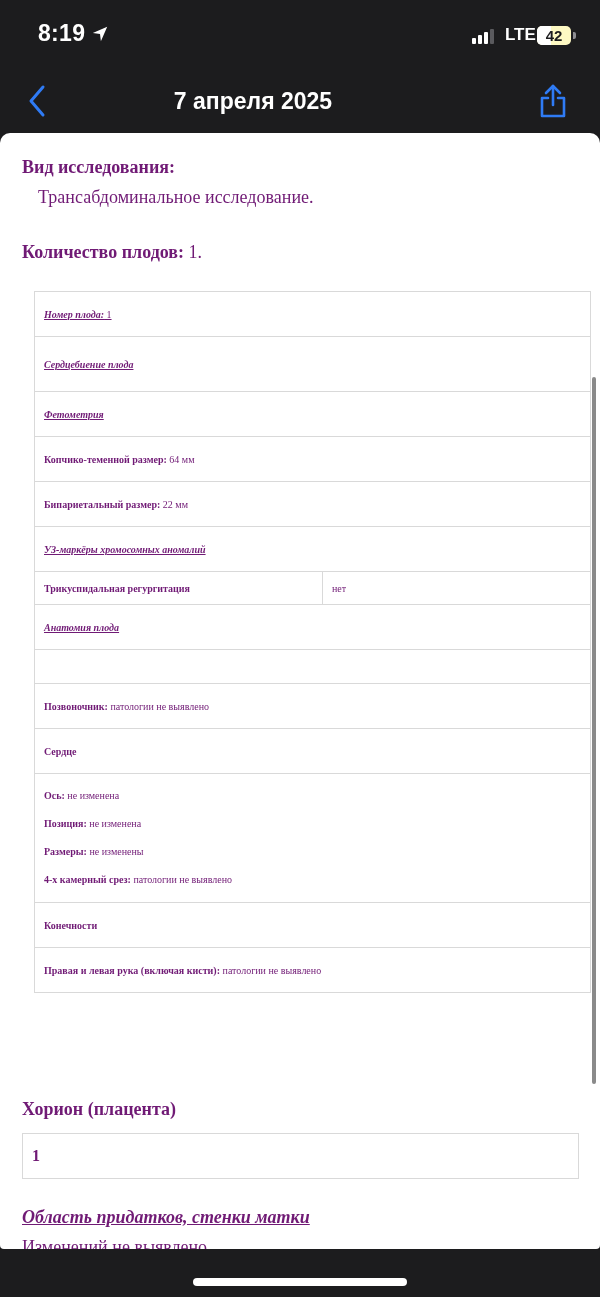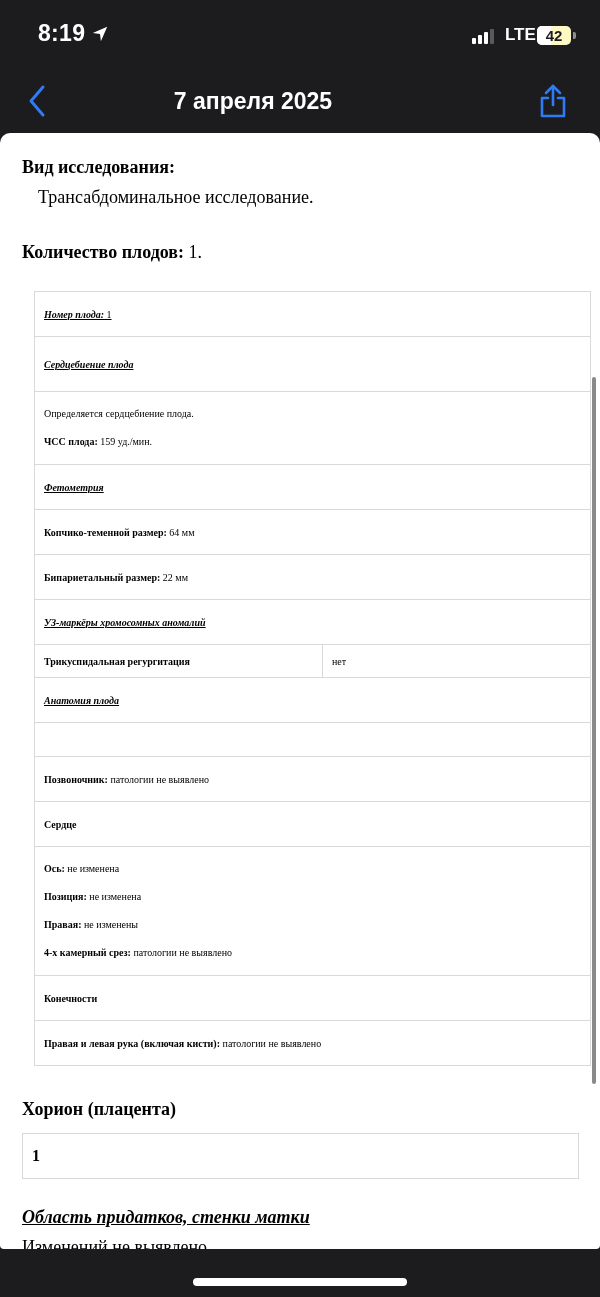--- a/index.html
+++ b/index.html
@@ -16,21 +16,21 @@
   .battery { position: absolute; left: 537px; top: 26px; width: 34px; height: 19px; border-radius: 5px; background: #fef9c3; overflow: hidden; }
   .battery .fill { position: absolute; left: 0; top: 0; bottom: 0; width: 42%; background: #fff; }
   .battery .num { position: absolute; left: 0; right: 0; top: 0; text-align: center; font-size: 15px; font-weight: bold; color: #1c1c1e; line-height: 19px; }
   .battery-tip { position: absolute; left: 573px; top: 32px; width: 3px; height: 7px; border-radius: 0 2px 2px 0; background: #8e8e93; }
 
   .nav-bar { position: absolute; top: 70px; left: 0; width: 506px; height: 64px; }
   .nav-back { position: absolute; left: 26px; top: 14px; width: 22px; height: 34px; cursor: pointer; }
   .nav-title { position: absolute; left: 0; right: 0; top: 18px; text-align: center; color: #fff; font-size: 23px; font-weight: bold; }
   .nav-share { position: absolute; left: 538px; top: 13px; width: 30px; height: 36px; cursor: pointer; }
 
-  .sheet { position: absolute; top: 133px; left: 0; width: 600px; height: 1116px; background: #fff; border-radius: 10px 10px 4px 4px; overflow: hidden; font-family: "Liberation Serif", serif; color: #000000; }
+  .sheet { position: absolute; top: 133px; left: 0; width: 600px; height: 1116px; background: #fff; border-radius: 10px 10px 4px 4px; overflow: hidden; font-family: "Liberation Serif", serif; color: #701a75; }
   .content { position: absolute; left: 22px; top: 0; width: 557px; }
   .label-bold { font-weight: bold; }
   .study-label { position: absolute; top: 24px; left: 0; font-size: 18px; font-weight: bold; }
   .study-value { position: absolute; top: 54px; left: 16px; font-size: 18px; }
   .fetus-count { position: absolute; top: 109px; left: 0; font-size: 18px; }
 
   table.report { position: absolute; top: 158px; left: 0; width: 557px; border-collapse: collapse; font-size: 10px; margin-left: 12px; }
   table.report td { border: 1.5px solid #d9d9d9; padding: 0 9px; vertical-align: middle; }
   .sec-title { font-weight: bold; font-style: italic; text-decoration: underline; }
   .lines div { line-height: 28px; }
@@ -89,26 +89,20 @@
     <table class="report">
       <tbody>
           <tr style="height:45px">
         <td colspan="2">
           <span class="sec-title">Номер плода:</span><span style="text-decoration:underline"> 1</span>
         </td>
       </tr>
       <tr style="height:55px">
         <td colspan="2"><span class="sec-title">Сердцебиение плода</span></td>
       </tr>
-      <tr style="height:73px">
-        <td colspan="2" class="lines">
-          <div>Определяется сердцебиение плода.</div>
-          <div><span class="label-bold">ЧСС плода:</span><span> 159 уд./мин.</span></div>
-        </td>
-      </tr>
       <tr style="height:45px">
         <td colspan="2"><span class="sec-title">Фетометрия</span></td>
       </tr>
       <tr style="height:45px">
         <td colspan="2"><span class="label-bold">Копчико-теменной размер:</span><span> 64 мм</span></td>
       </tr>
       <tr style="height:45px">
         <td colspan="2"><span class="label-bold">Бипариетальный размер:</span><span> 22 мм</span></td>
       </tr>
       <tr style="height:45px">
@@ -127,21 +121,21 @@
       <tr style="height:45px">
         <td colspan="2"><span class="label-bold">Позвоночник:</span><span> патологии не выявлено</span></td>
       </tr>
       <tr style="height:45px">
         <td colspan="2"><span class="label-bold">Сердце</span></td>
       </tr>
       <tr style="height:129px">
         <td colspan="2" class="lines">
           <div><span class="label-bold">Ось:</span><span> не изменена</span></div>
           <div><span class="label-bold">Позиция:</span><span> не изменена</span></div>
-          <div><span class="label-bold">Правая:</span><span> не изменены</span></div>
+          <div><span class="label-bold">Размеры:</span><span> не изменены</span></div>
           <div><span class="label-bold">4-х камерный срез:</span><span> патологии не выявлено</span></div>
         </td>
       </tr>
       <tr style="height:45px">
         <td colspan="2"><span class="label-bold">Конечности</span></td>
       </tr>
       <tr style="height:45px">
         <td colspan="2"><span class="label-bold">Правая и левая рука (включая кисти):</span><span> патологии не выявлено</span></td>
       </tr>
     </tbody>

